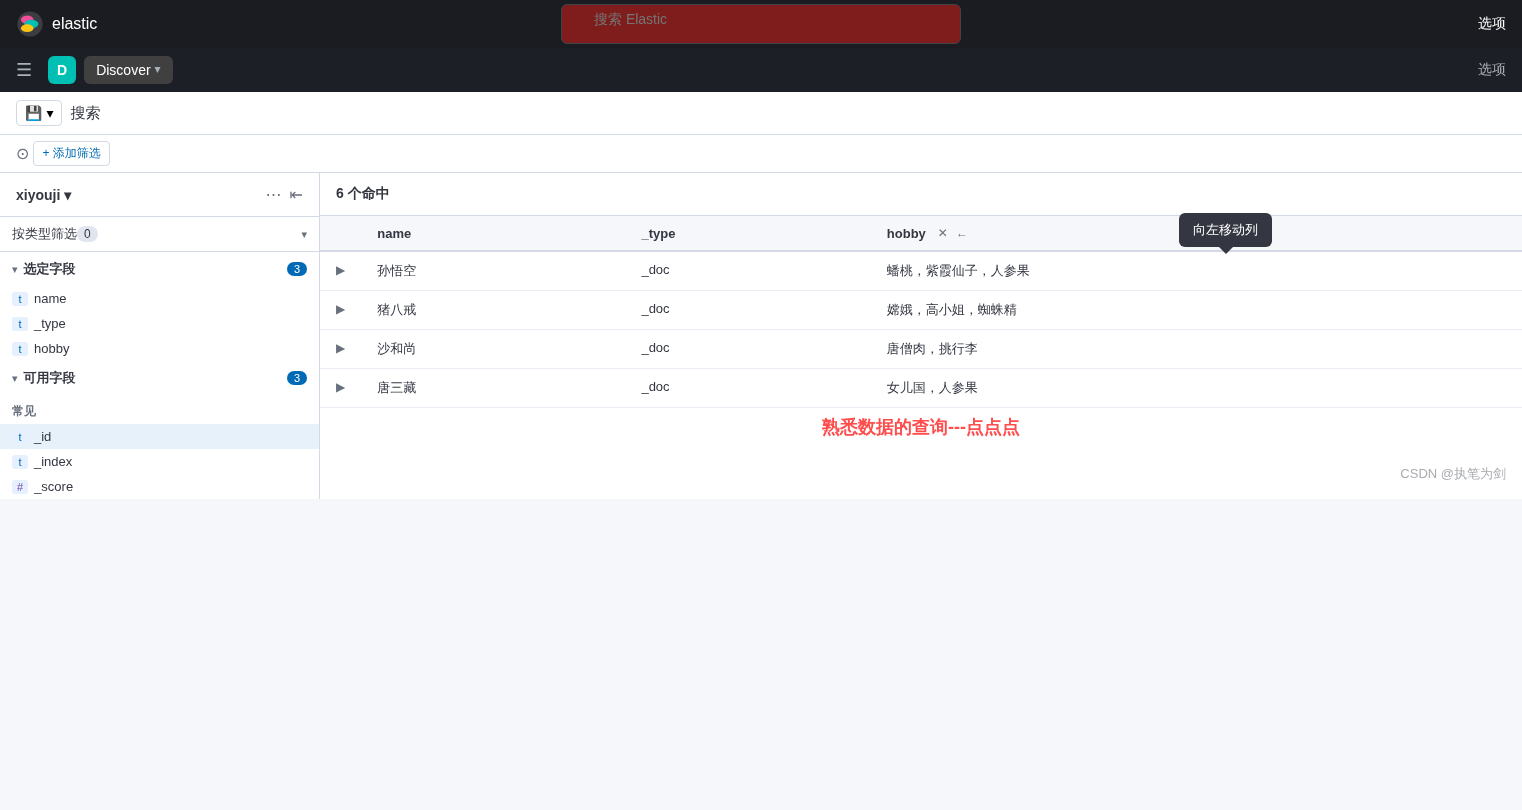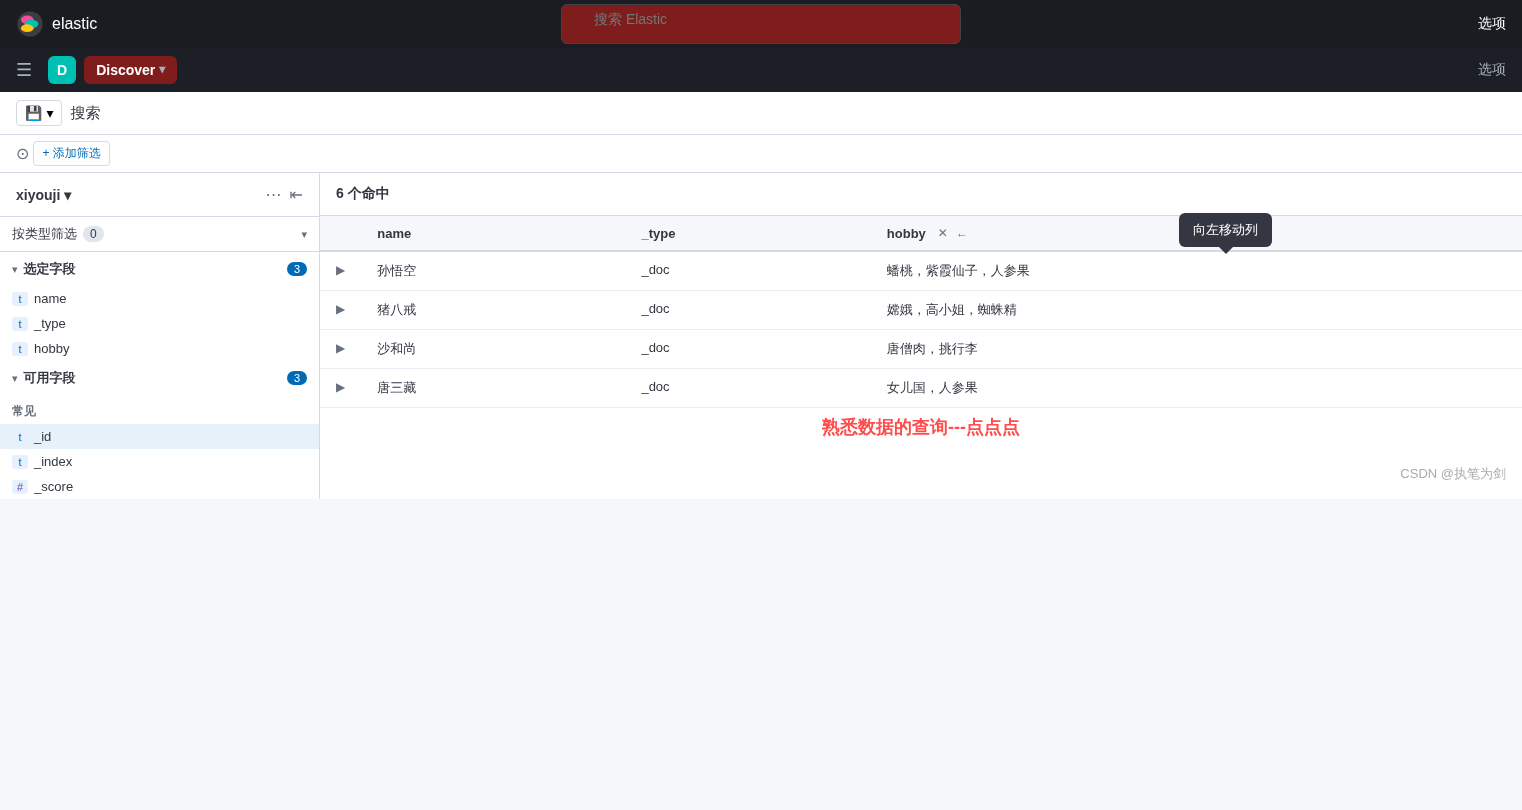--- a/index.html
+++ b/index.html
@@ -82,30 +82,29 @@
       width: 28px;
       height: 28px;
       border-radius: 6px;
       display: flex;
       align-items: center;
       justify-content: center;
       font-weight: 700;
       font-size: 14px;
     }
     .discover-tab {
-      background: #7f1d1d;
+      background: #404040;
       color: #fff;
       padding: 6px 12px;
       border-radius: 6px;
       font-size: 14px;
       display: flex;
       align-items: flex-start;
       gap: 4px;
       cursor: pointer;
-      font-weight: bold;
     }
     .discover-tab .chevron {
       color: #aab0b8;
       font-size: 12px;
     }
     .nav-options {
       margin-left: auto;
       color: #aab0b8;
       font-size: 14px;
       cursor: pointer;
@@ -230,21 +229,20 @@
       display: flex;
       align-items: center;
       justify-content: space-between;
       cursor: pointer;
       font-size: 13px;
       color: #343741;
     }
     .filter-type-left {
       display: flex;
       align-items: center;
-      gap: 6px;
     }
     .badge {
       background: #e0e5ee;
       border-radius: 10px;
       padding: 1px 7px;
       font-size: 12px;
       color: #343741;
     }
     .section-header {
       padding: 8px 12px;

